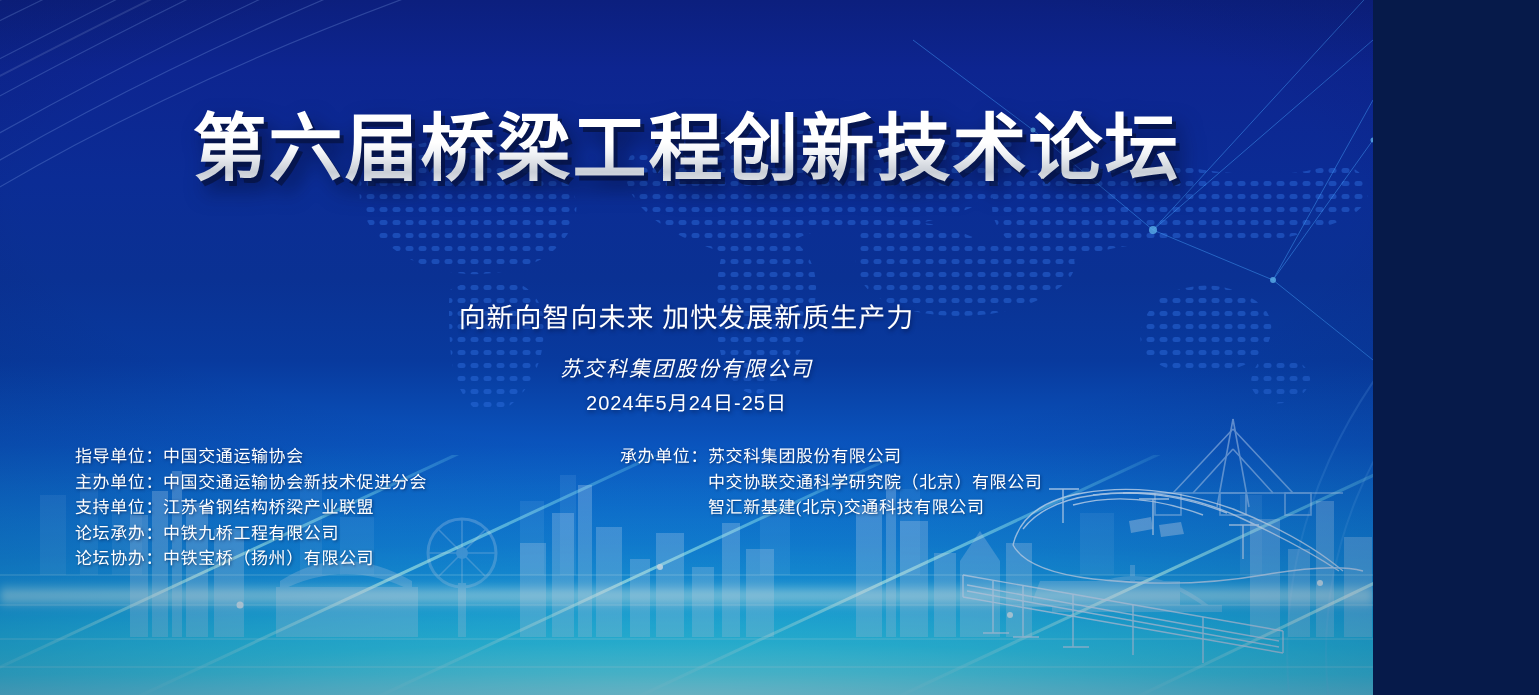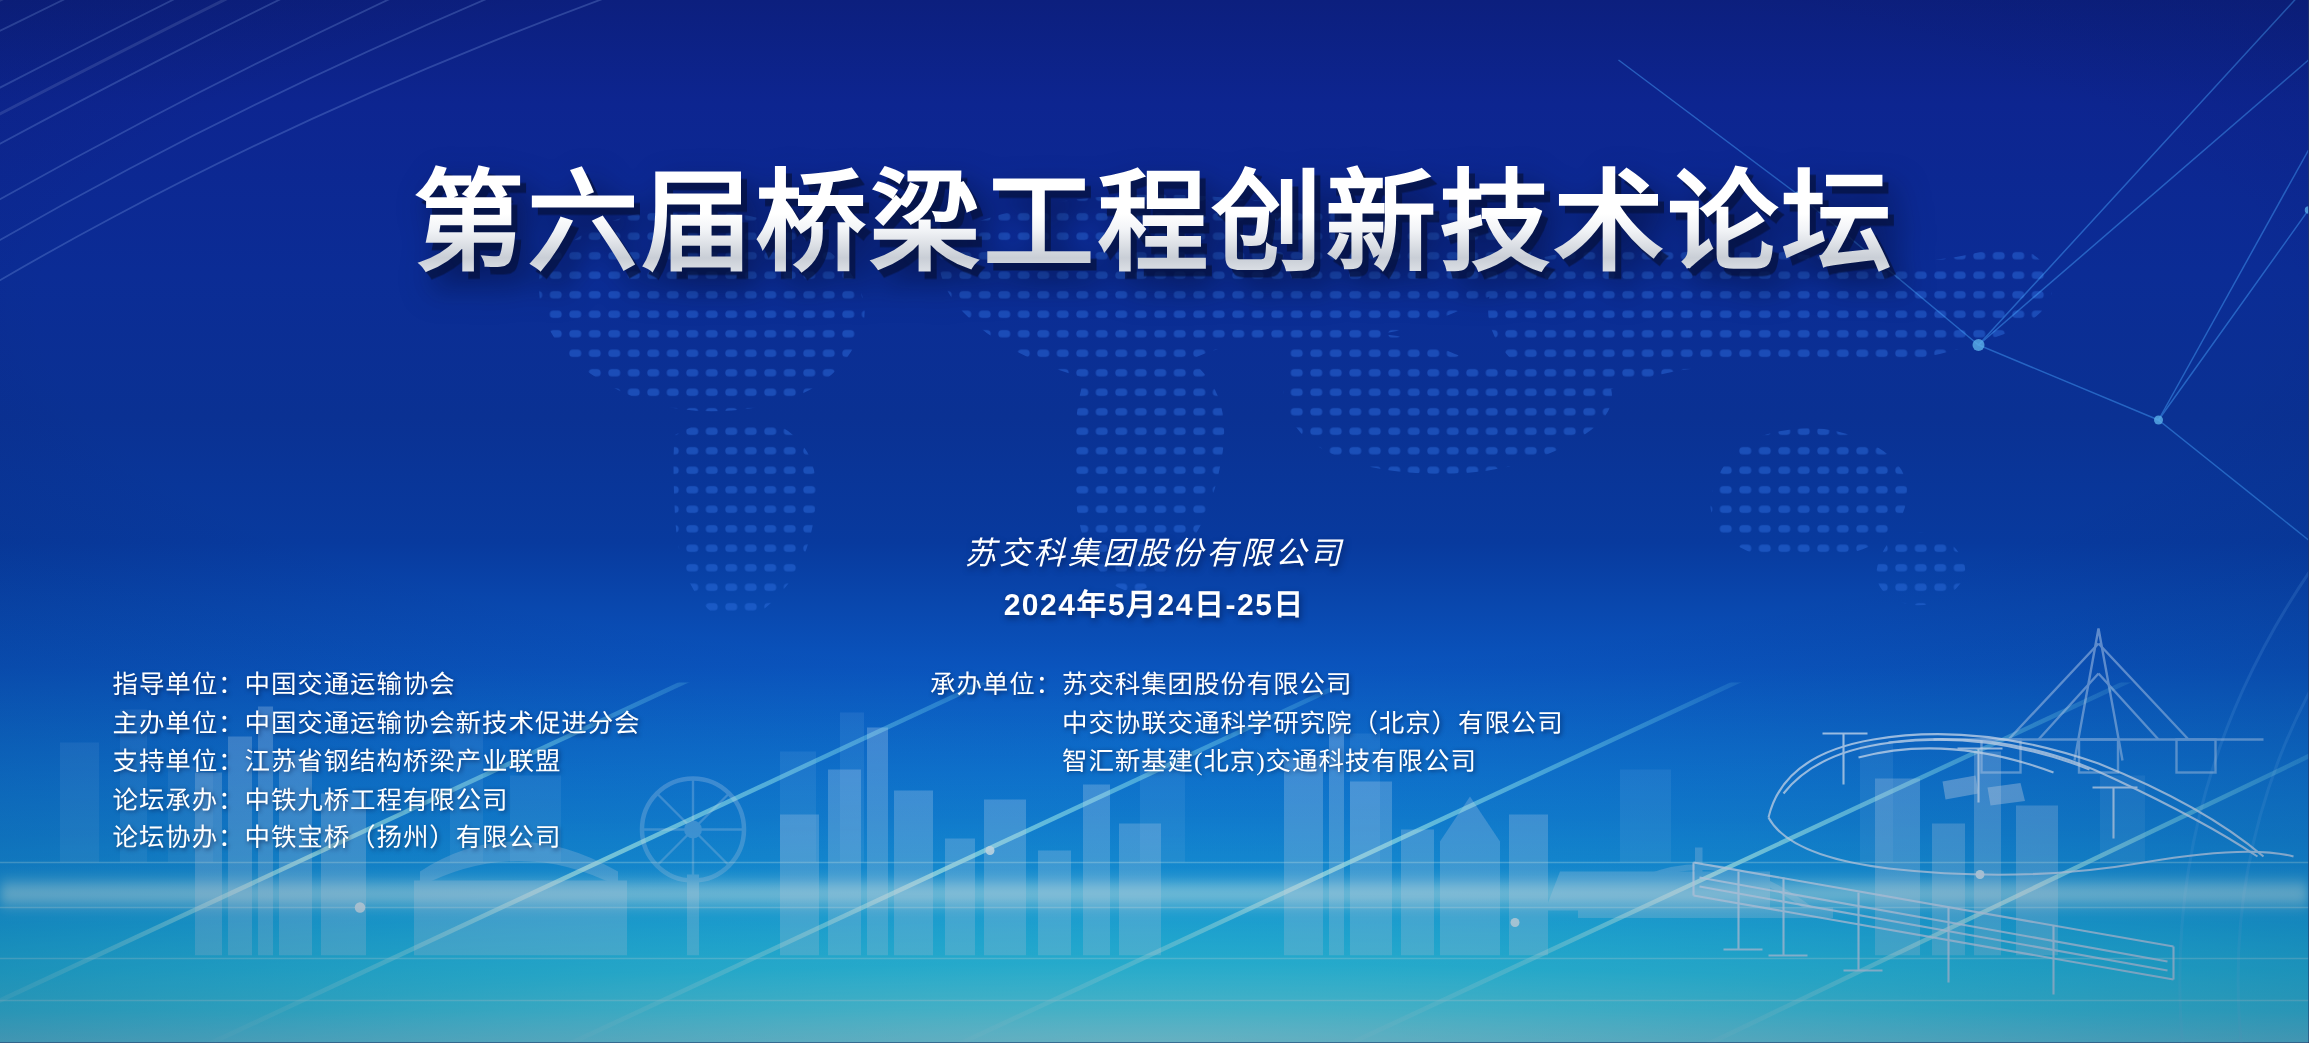--- a/index.html
+++ b/index.html
@@ -1,21 +1,21 @@
 <!DOCTYPE html>
 <html lang="zh-CN"><head>
 <meta charset="utf-8">
 <title>Conference Banner</title>
 <style>
   html,body{margin:0;padding:0;background:#061a4a;}
   *{box-sizing:border-box;}
 
   .stage{
     position:relative;
-    width:1539px;
+    width:1373px;
     height:695px;
     overflow:hidden;
     font-family:"Liberation Serif","DejaVu Serif",serif;
     background:
       linear-gradient(180deg,
         #0c1f7e 0%,
         #0d2590 10%,
         #0b2c95 26%,
         #0a3193 40%,
         #083a9e 52%,
@@ -121,21 +121,21 @@
     font-family:"Liberation Serif","DejaVu Serif",serif;
     font-size:21px;
     letter-spacing:2px;
     font-style:italic;
     text-shadow:1px 2px 4px rgba(4,16,60,.6);
   }
   .venue .v-date{
     margin-top:5px;
     font-family:"Liberation Sans","DejaVu Sans",sans-serif;
     font-size:20px;
-    font-weight:700;
+    font-weight:400;
     letter-spacing:1px;
     text-shadow:1px 2px 4px rgba(4,16,60,.6);
   }
 
   
   .sponsors{
     position:absolute;left:0;right:0;top:440px;height:130px;
   }
   .col{
     position:absolute;
@@ -363,20 +363,21 @@
   </svg>
 
   <div class="vignette"></div>
 
   <div class="content">
 
     <div class="title-block">
       <div class="title-line">第六届桥梁工程创新技术论坛</div>
     </div>
 
+    <div class="subtitle">向新向智向未来 加快发展新质生产力</div>
 
     <div class="venue">
       <div class="v-place">苏交科集团股份有限公司</div>
       <div class="v-date">2024年5月24日-25日</div>
     </div>
 
     <div class="sponsors">
 
       <div class="col col-mid">
         <div class="srow">

